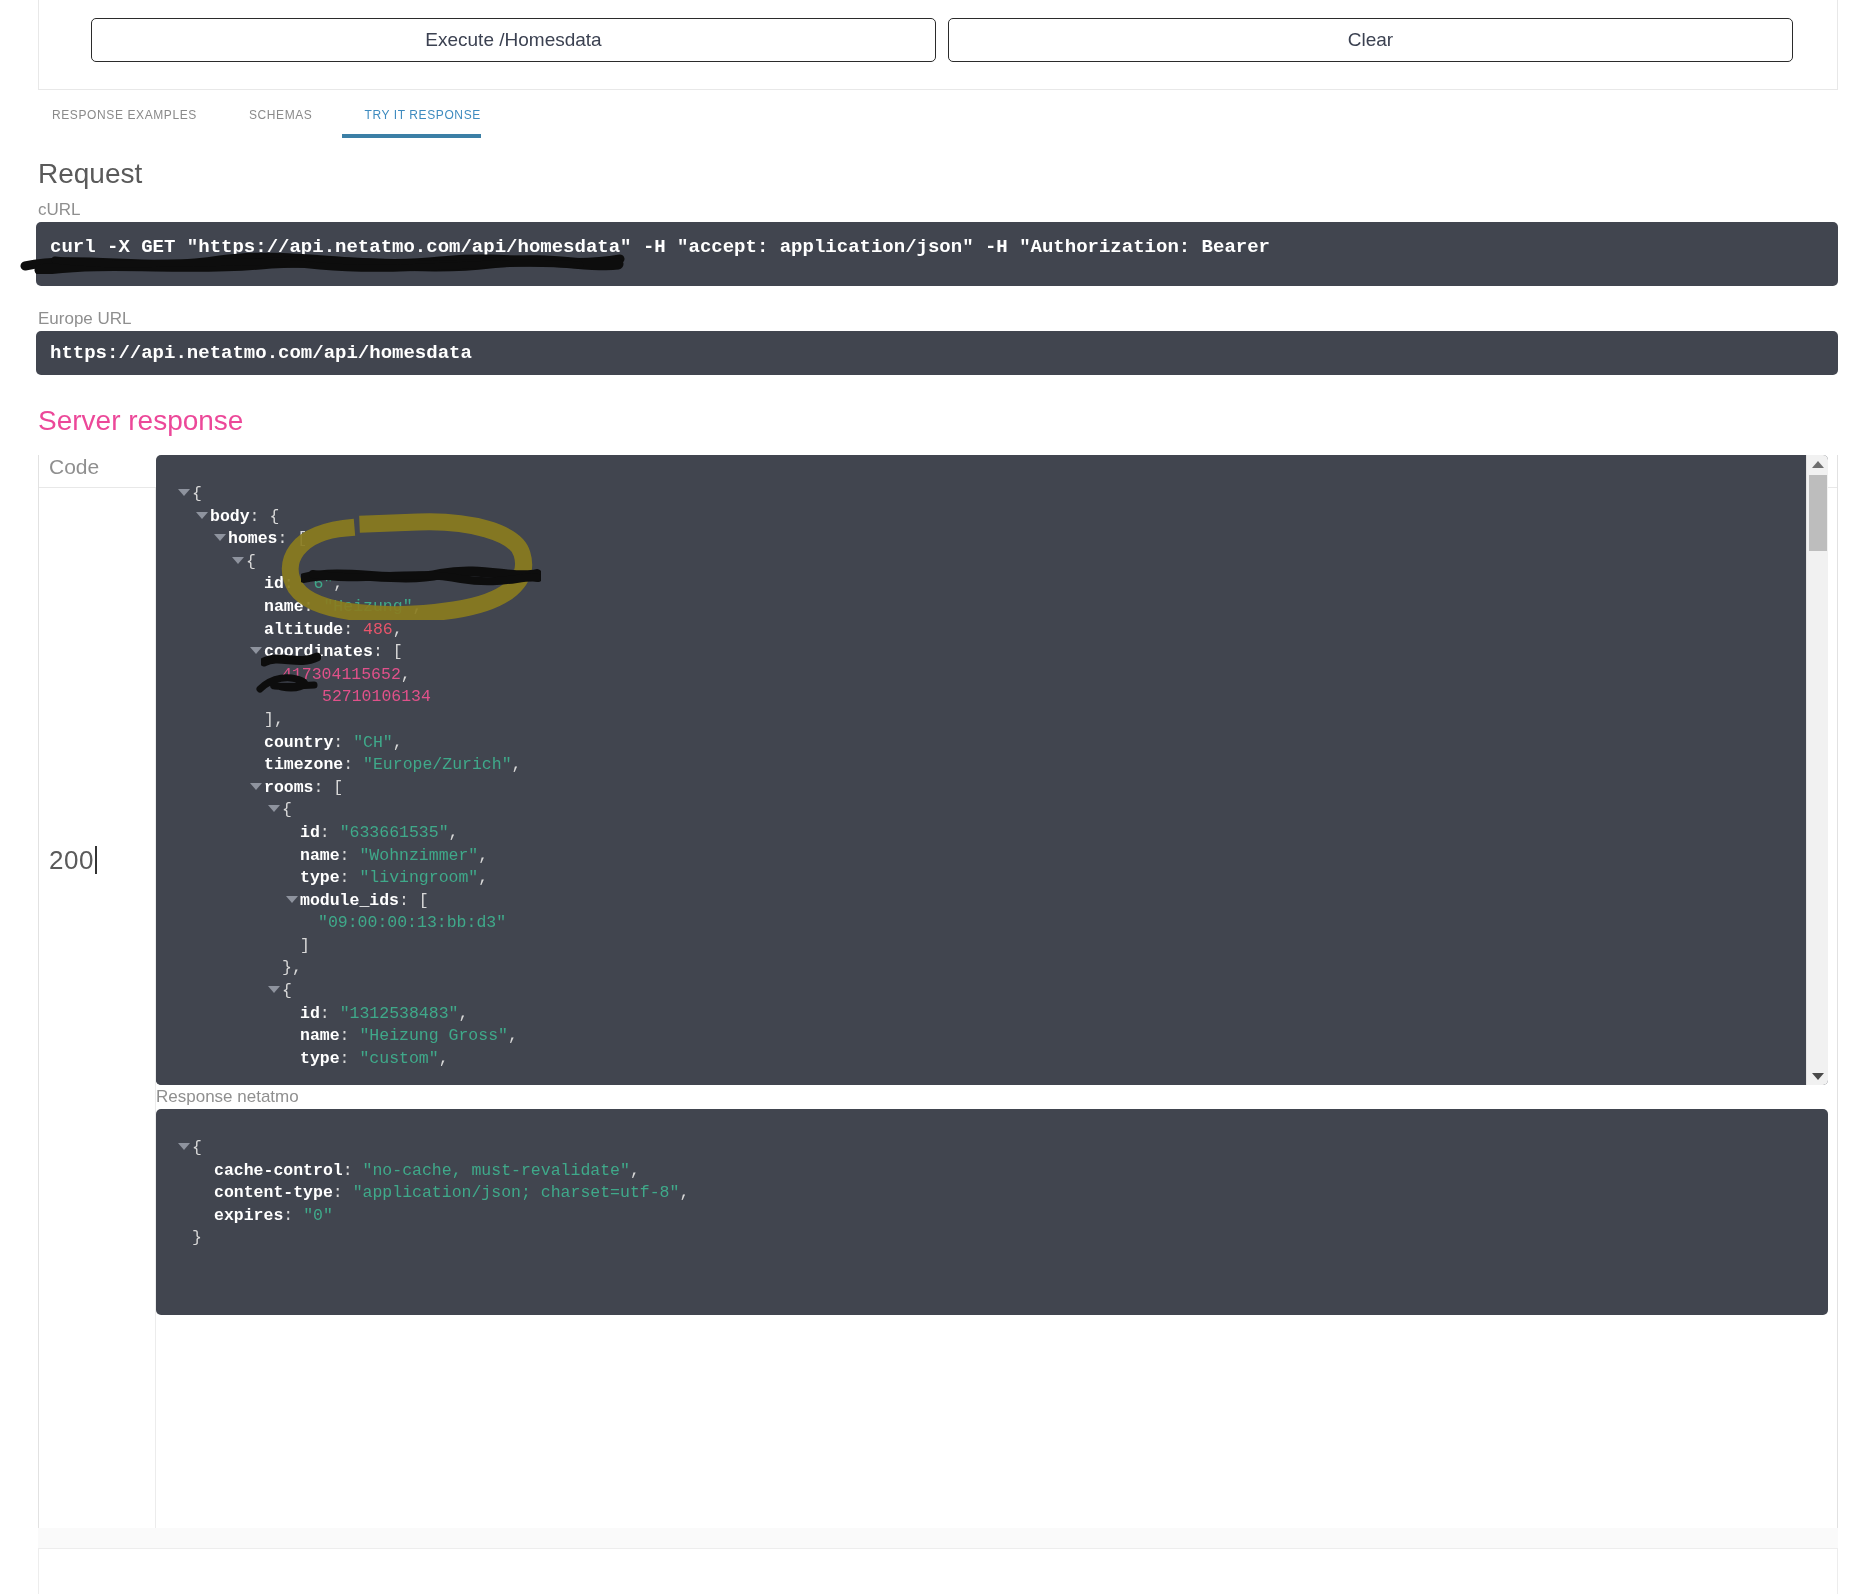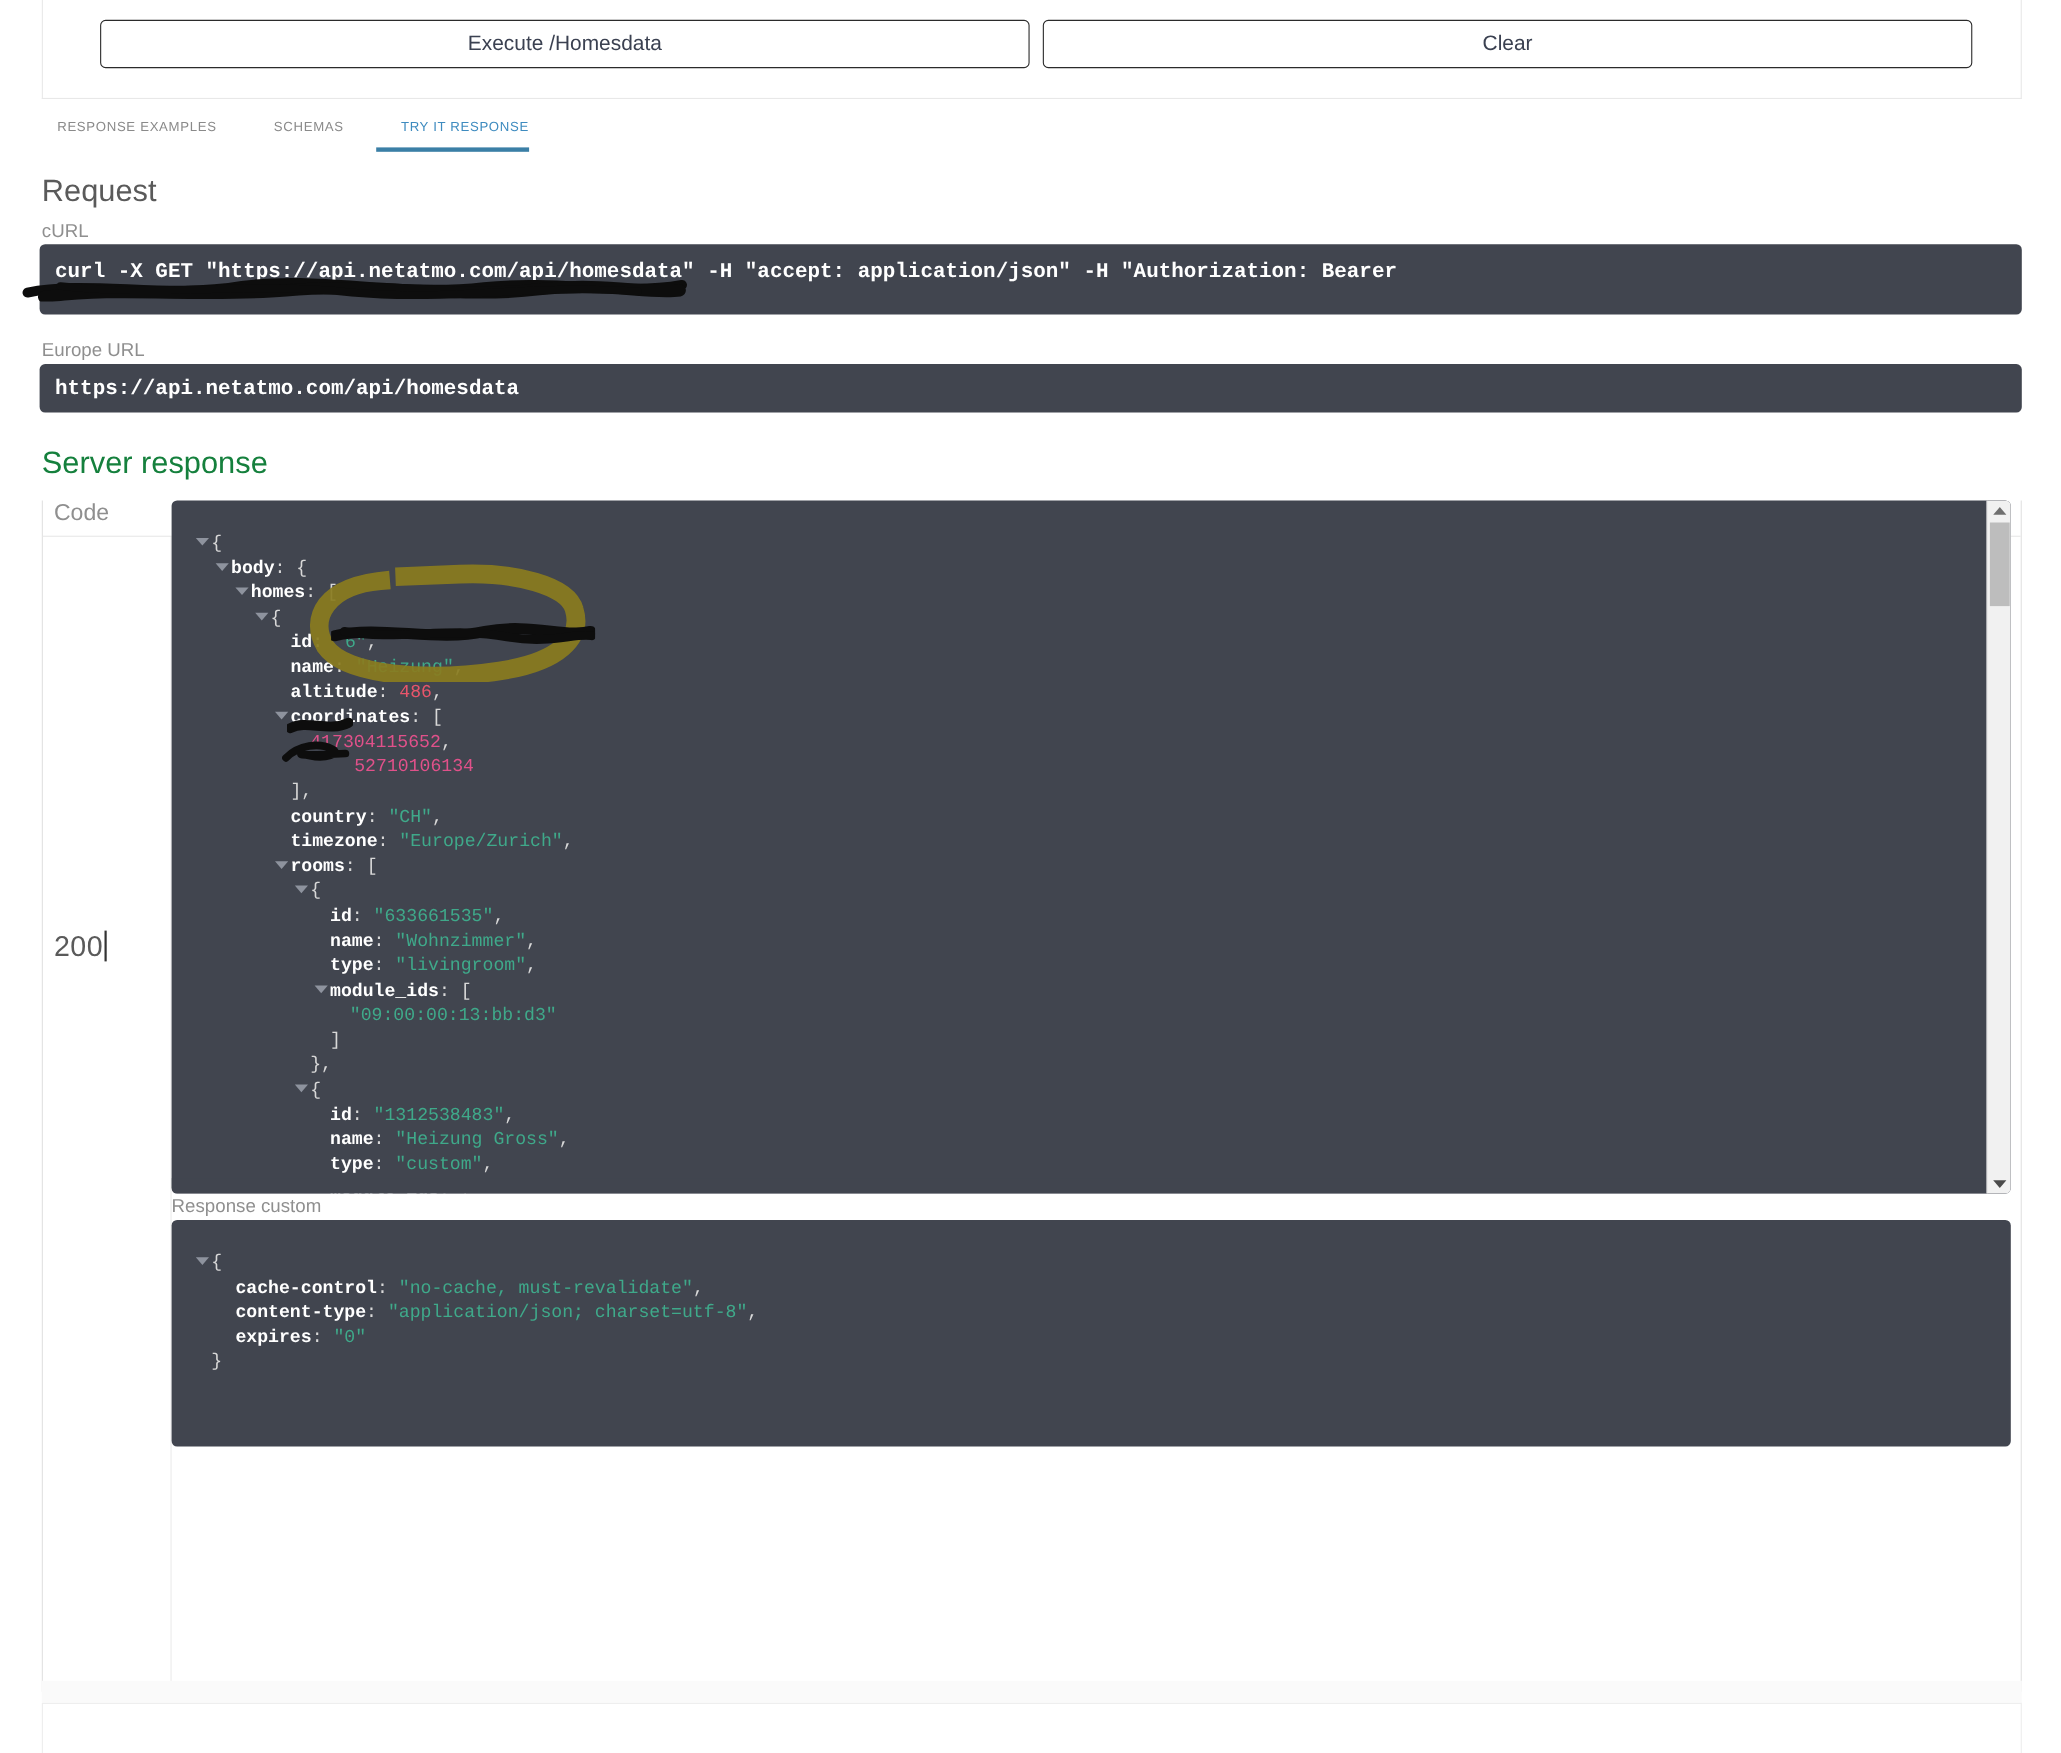--- a/index.html
+++ b/index.html
@@ -47,21 +47,21 @@
   }
   .tab.spaced { padding-left: 22px; }
 
   
   .h-request {
     position: absolute; left: 38px; top: 158px;
     font-size: 28px; color: #5a5a5a; font-weight: 400;
   }
   .h-server {
     position: absolute; left: 38px; top: 405px;
-    font-size: 28px; color: #15803d; font-weight: 400;
+    font-size: 28px; color: #ec4899; font-weight: 400;
   }
   .sublabel { font-size: 17px; color: #8f8f8f; }
   .lbl-curl { position: absolute; left: 38px; top: 200px; }
   .lbl-requrl { position: absolute; left: 38px; top: 309px; }
 
   
   .codeblock {
     background: #41454f; color: #ffffff;
     font-family: "Liberation Mono", monospace;
     font-weight: bold;
@@ -293,21 +293,21 @@
         <div class="sb-up">
             <div class="tri-up"></div>
           </div>
         <div class="sb-thumb"></div>
         <div class="sb-down">
             <div class="tri-down"></div>
           </div>
       </div>
     </div>
 
-    <div class="d-respheaders">Response custom</div>
+    <div class="d-respheaders">Response netatmo</div>
 
     <div class="json-view headers-view">
       <div id="header-lines">
           <div class="jline" style="padding-left: 22px;"><span class="arrow"></span><span class="p">{</span></div>
           <div class="jline" style="padding-left: 44px;"><span style="display:inline-block;width:14px"></span><span class="k">cache-control</span><span class="p">: </span><span class="s">"no-cache, must-revalidate"</span><span class="p">,</span></div>
           <div class="jline" style="padding-left: 44px;"><span style="display:inline-block;width:14px"></span><span class="k">content-type</span><span class="p">: </span><span class="s">"application/json; charset=utf-8"</span><span class="p">,</span></div>
           <div class="jline" style="padding-left: 44px;"><span style="display:inline-block;width:14px"></span><span class="k">expires</span><span class="p">: </span><span class="s">"0"</span></div>
           <div class="jline" style="padding-left: 22px;"><span style="display:inline-block;width:14px"></span><span class="p">}</span></div>
         </div>
     </div>

